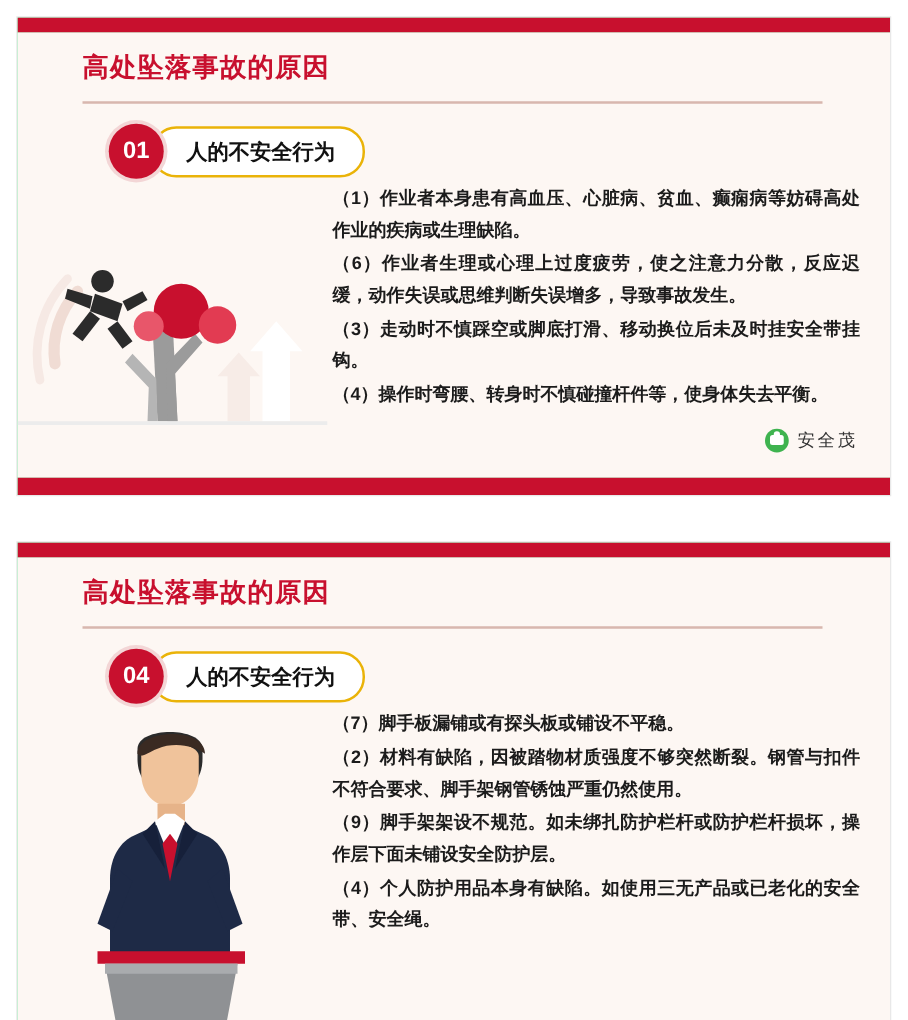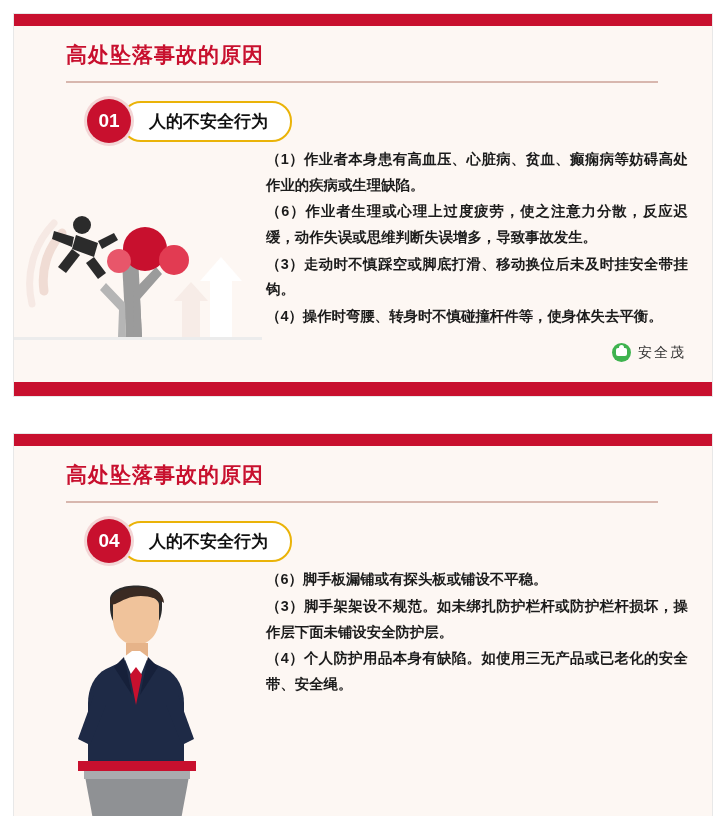--- a/index.html
+++ b/index.html
@@ -280,22 +280,23 @@
               <rect x="112" y="262" width="22" height="16" fill="#7c7e81"></rect>
               <rect x="82" y="278" width="82" height="9" fill="#c8102e"></rect>
 
               <path d="M80 132 L64 176 L76 182 L92 142 Z" fill="#1e2a46"></path>
               <path d="M164 132 L180 176 L168 182 L152 142 Z" fill="#1e2a46"></path>
             </svg>
           </div>
         </div>
 
         <div class="text-col">
-          <p class="para">（6）脚手板漏铺或有探头板或铺设不平稳。</p>
-          <p class="para">（3）脚手架架设不规范。如未绑扎防护栏杆或防护栏杆损坏，操作层下面未铺设安全防护层。</p>
+          <p class="para">（7）脚手板漏铺或有探头板或铺设不平稳。</p>
+          <p class="para">（2）材料有缺陷，因被踏物材质强度不够突然断裂。钢管与扣件不符合要求、脚手架钢管锈蚀严重仍然使用。</p>
+          <p class="para">（9）脚手架架设不规范。如未绑扎防护栏杆或防护栏杆损坏，操作层下面未铺设安全防护层。</p>
           <p class="para">（4）个人防护用品本身有缺陷。如使用三无产品或已老化的安全带、安全绳。</p>
 
         </div>
       </div>
 
     </div>
 
   </div>
 
 </div>

